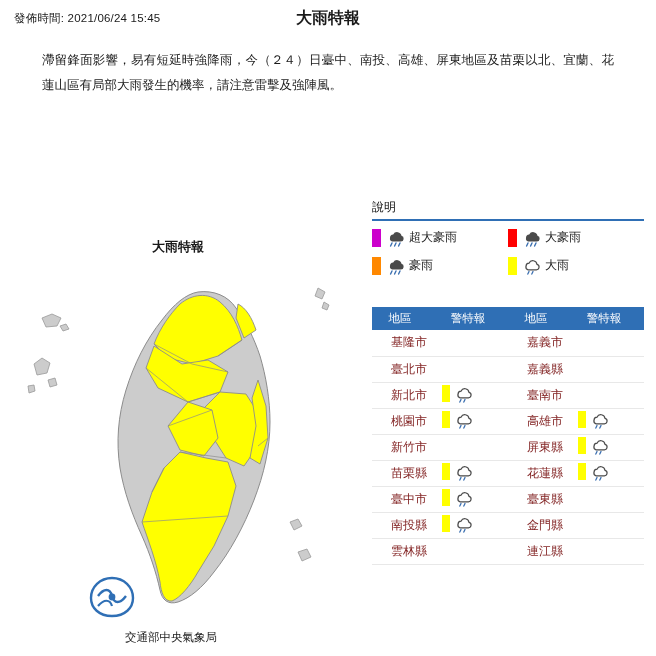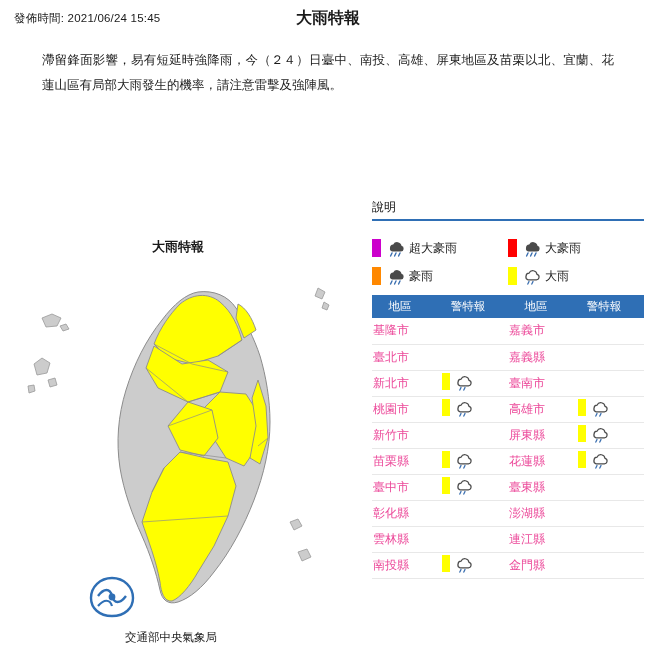--- a/index.html
+++ b/index.html
@@ -47,40 +47,40 @@
   
   .right-panel { position: absolute; left: 372px; top: 199px; width: 272px; }
   .legend-head {
     font-size: 12px; color: #111; padding-bottom: 3px;
   }
   .legend-rule { height: 2px; background: #2f6fb5; width: 272px; }
   .legend-grid {
     display: flex; flex-wrap: wrap; margin-top: 8px;
   }
   .legend-item {
-    width: 136px; display: flex; align-items: flex-end; height: 28px;
+    width: 136px; display: flex; align-items: flex-start; height: 28px;
   }
   .sw { width: 9px; height: 18px; margin-right: 5px; display: inline-block; }
   .legend-label { font-size: 12px; margin-left: 3px; }
   .rain-icon { display: inline-block; width: 20px; height: 18px; position: relative; }
 
-  .tbl { width: 272px; margin-top: 10px; border-collapse: collapse; }
+  .tbl { width: 272px; margin-top: 22px; border-collapse: collapse; }
   .tbl th {
     background: #2f6fb5; color: #fff; font-size: 11.5px; font-weight: normal;
     padding: 4px 0; text-align: center;
   }
   .tbl th.c1 { width: 56px; }
   .tbl th.c2 { width: 80px; }
   .tbl th.c3 { width: 56px; }
   .tbl th.c4 { width: 80px; }
   .tbl td {
     font-size: 12px; height: 26px; vertical-align: middle;
     border-bottom: 1px solid #e8e8e8;
   }
-  .tbl td.name { text-align: left; color: #ec4899; }
+  .tbl td.name { text-align: right; color: #7f1d1d; }
   .tbl td.warn { text-align: left; padding-left: 14px; }
   .warncell { display: inline-flex; align-items: center; }
   .warn-sw { width: 8px; height: 17px; display: inline-block; margin-right: 4px; }
 
   svg { display: block; }
 </style>
 </head>
 <body>
 
 <div class="page">
@@ -328,45 +328,39 @@
               <svg width="20" height="18" viewBox="0 0 20 18">
                 <path d="M4 9.4 a3.2 3.2 0 0 1 3 -3.2 a4.2 4.2 0 0 1 8 1.1 a2.8 2.8 0 0 1 -0.6 5.5 H6.1 A2.9 2.9 0 0 1 4 9.4 Z" fill="none" stroke="#4a4a4a" stroke-width="1.2"></path>
                 <path d="M7 14.5 l-1.2 2.6 M11 14.5 l-1.2 2.6" stroke="#3b6fb0" stroke-width="1.3" stroke-linecap="round"></path>
               </svg>
             </span>
           </td>
           <td class="name">臺東縣</td>
           <td class="warn"></td>
         </tr>
 
-        <tr>
-          <td class="name">彰化縣</td>
-          <td class="warn"></td>
-          <td class="name">澎湖縣</td>
+
+        <tr>
+          <td class="name">南投縣</td>
+          <td class="warn">
+            <span class="warncell">
+              <span class="warn-sw" style="background:#ffff00"></span>
+              <svg width="20" height="18" viewBox="0 0 20 18">
+                <path d="M4 9.4 a3.2 3.2 0 0 1 3 -3.2 a4.2 4.2 0 0 1 8 1.1 a2.8 2.8 0 0 1 -0.6 5.5 H6.1 A2.9 2.9 0 0 1 4 9.4 Z" fill="none" stroke="#4a4a4a" stroke-width="1.2"></path>
+                <path d="M7 14.5 l-1.2 2.6 M11 14.5 l-1.2 2.6" stroke="#3b6fb0" stroke-width="1.3" stroke-linecap="round"></path>
+              </svg>
+            </span>
+          </td>
+          <td class="name">金門縣</td>
           <td class="warn"></td>
         </tr>
 
         <tr>
           <td class="name">雲林縣</td>
           <td class="warn"></td>
           <td class="name">連江縣</td>
-          <td class="warn"></td>
-        </tr>
-
-        <tr>
-          <td class="name">南投縣</td>
-          <td class="warn">
-            <span class="warncell">
-              <span class="warn-sw" style="background:#ffff00"></span>
-              <svg width="20" height="18" viewBox="0 0 20 18">
-                <path d="M4 9.4 a3.2 3.2 0 0 1 3 -3.2 a4.2 4.2 0 0 1 8 1.1 a2.8 2.8 0 0 1 -0.6 5.5 H6.1 A2.9 2.9 0 0 1 4 9.4 Z" fill="none" stroke="#4a4a4a" stroke-width="1.2"></path>
-                <path d="M7 14.5 l-1.2 2.6 M11 14.5 l-1.2 2.6" stroke="#3b6fb0" stroke-width="1.3" stroke-linecap="round"></path>
-              </svg>
-            </span>
-          </td>
-          <td class="name">金門縣</td>
           <td class="warn"></td>
         </tr>
       </tbody>
     </table>
   </div>
 
 </div>
 
 </body></html>

